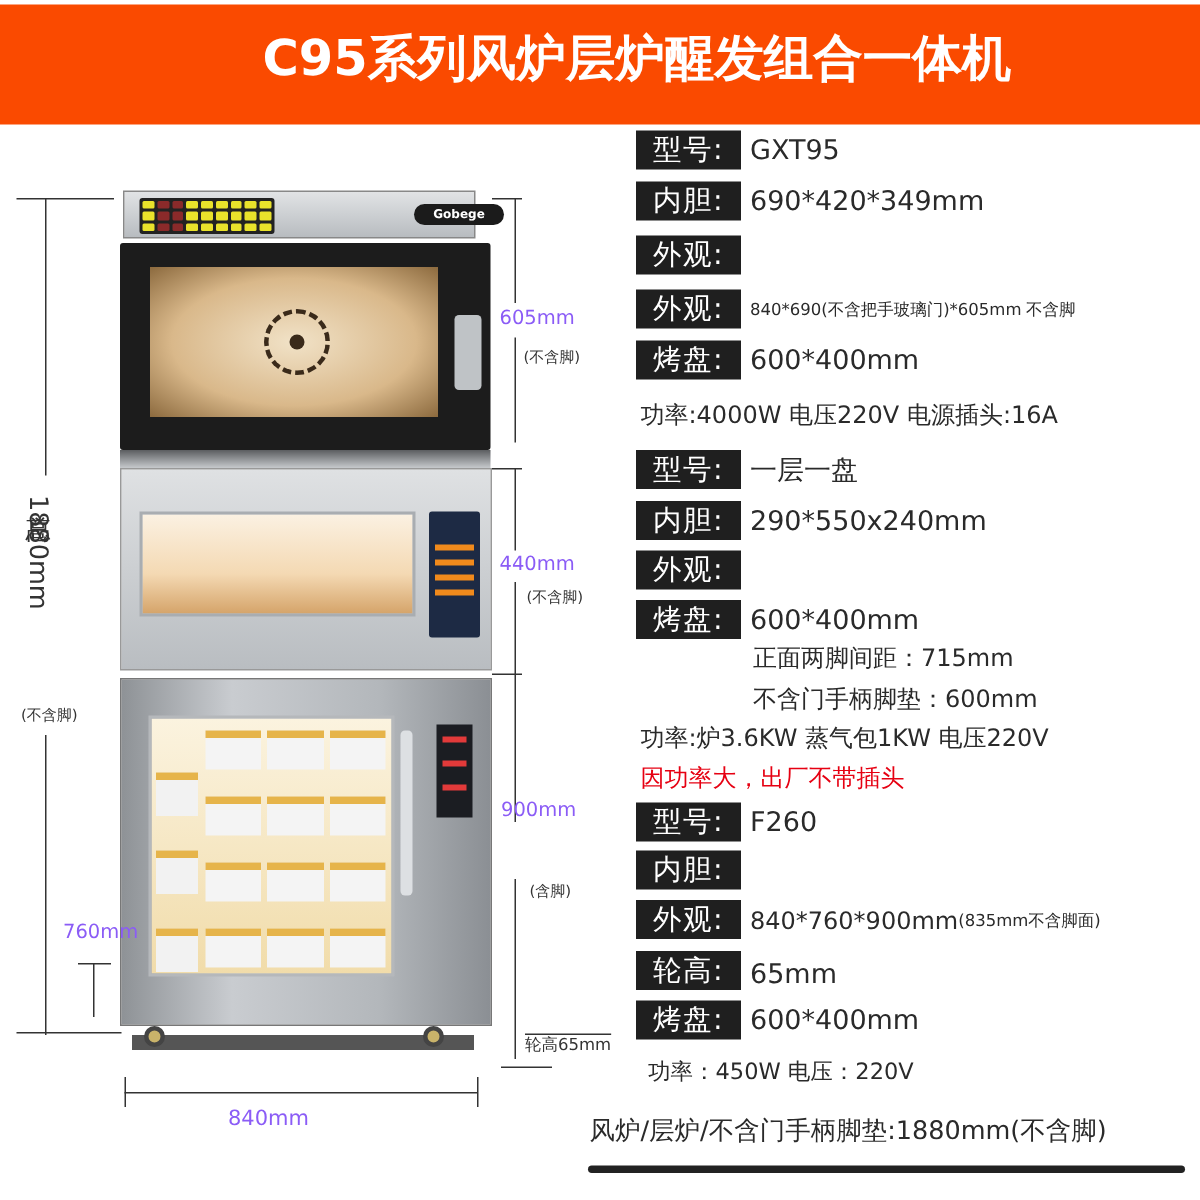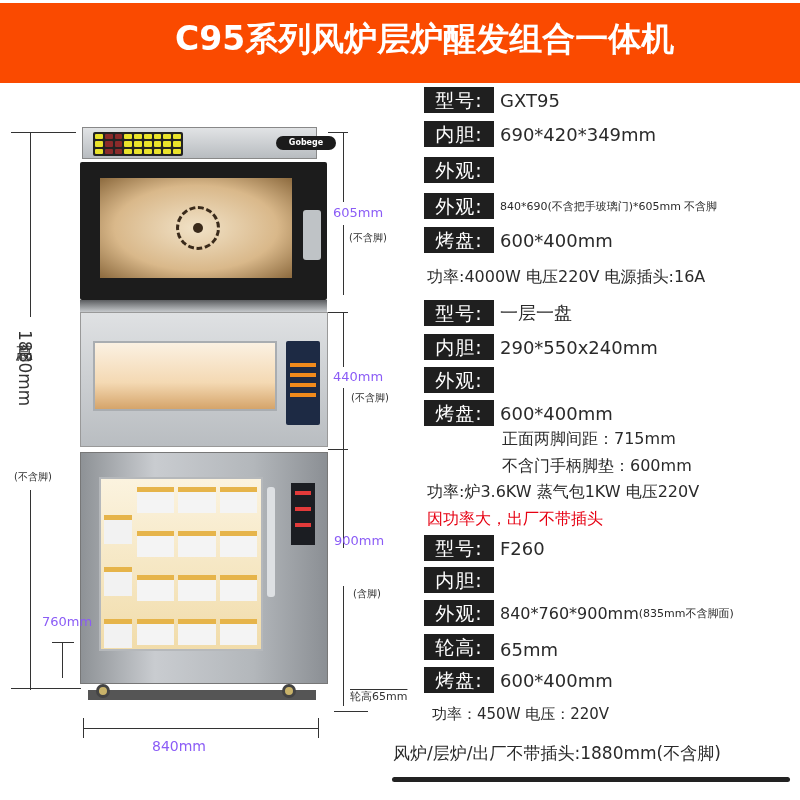--- a/index.html
+++ b/index.html
@@ -285,14 +285,14 @@
 <div class="spec-row" style="top:634px;align-items:flex-end;">
   <span class="spec-label">轮高:</span>
   <span class="spec-value">65mm</span>
 </div>
 <div class="spec-row" style="top:667px;">
   <span class="spec-label">烤盘:</span>
   <span class="spec-value">600*400mm</span>
 </div>
 <div class="abs plain" style="left:432px; top:705px; font-size:15px;">功率：450W   电压：220V</div>
 
-<div class="abs" style="left:393px; top:742px; font-size:17px; color:#2a2a2a;">风炉/层炉/出厂不带插头:1880mm(不含脚)</div>
+<div class="abs" style="left:393px; top:742px; font-size:17px; color:#2a2a2a;">风炉/层炉/不含门手柄脚垫:1880mm(不含脚)</div>
 <div class="bottom-bar"></div>
 
 </body></html>

